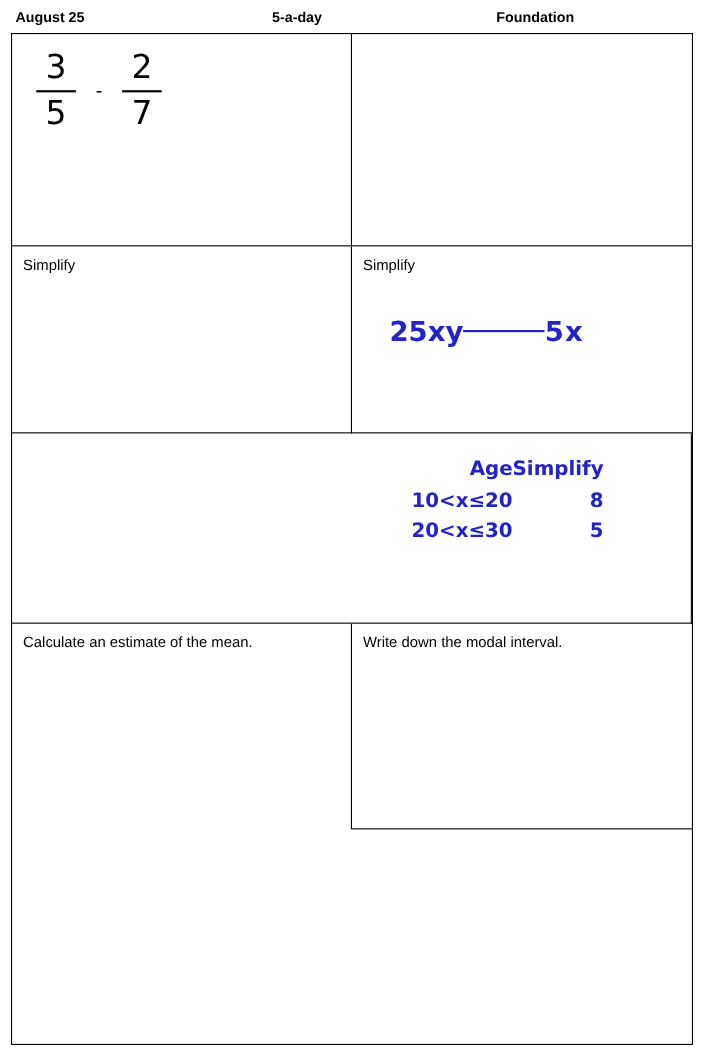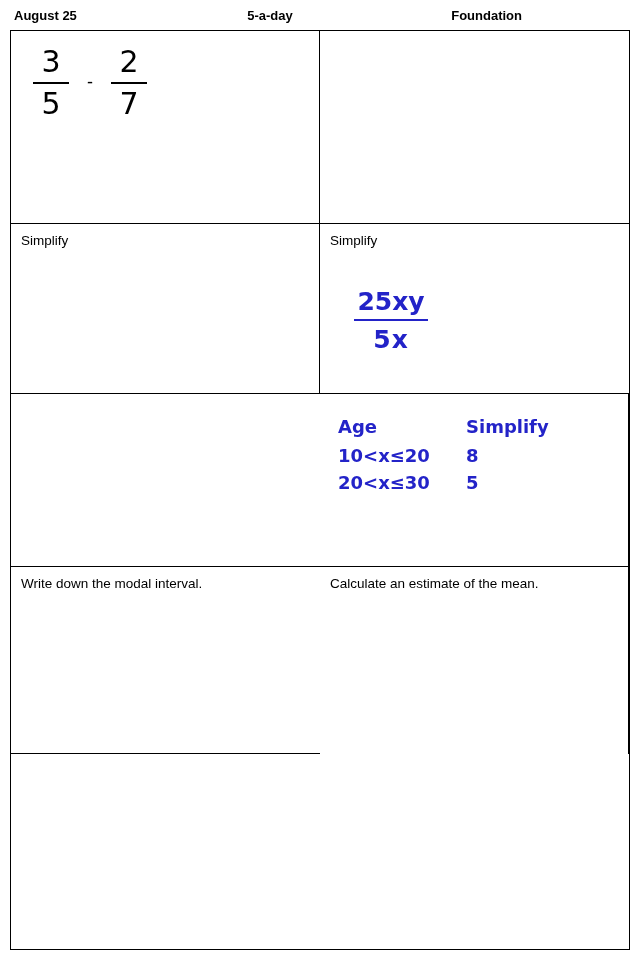--- a/index.html
+++ b/index.html
@@ -106,21 +106,21 @@
   }
   .minus {
     font-size: 18px;
     margin: 0 18px;
     color: #000;
   }
 
   
   .bluefrac {
     display: inline-flex;
-    flex-direction: column;
+    flex-direction: row;
     align-items: center;
     margin-top: 22px;
     margin-left: 24px;
     color: #2323c8;
     font-family: "DejaVu Sans", sans-serif;
     font-size: 25px;
     font-weight: 600;
   }
   .bluefrac .bar {
     width: 74px;
@@ -133,21 +133,21 @@
   
   .freq {
     margin: 10px 0 0 8px;
     color: #2323c8;
     font-family: "DejaVu Sans", sans-serif;
     font-size: 18px;
     font-weight: 600;
     border-collapse: collapse;
   }
   .freq td, .freq th {
-    text-align: left;
+    text-align: right;
     padding: 3px 0;
     font-weight: 600;
   }
   .freq .c-age { width: 128px; }
   .freq .c-freq { width: 60px; }
   .freq thead th { padding-bottom: 5px; }
 </style>
 </head>
 <body>
 
@@ -209,25 +209,25 @@
             <td>10&lt;x≤20</td>
             <td>8</td>
           </tr>
           <tr>
             <td>20&lt;x≤30</td>
             <td>5</td>
           </tr>
         </tbody>
       </table>
     </div>
+    <div class="cell row-last plain">
+      <p>Calculate an estimate of the mean.</p>
+    </div>
+
     <div class="cell right plain">
       <p>Write down the modal interval.</p>
     </div>
-
-    <div class="cell row-last plain">
-      <p>Calculate an estimate of the mean.</p>
-    </div>
     <div class="cell right row-last">
       <span></span>
     </div>
 
   </div>
 </div>
 
 </body></html>

